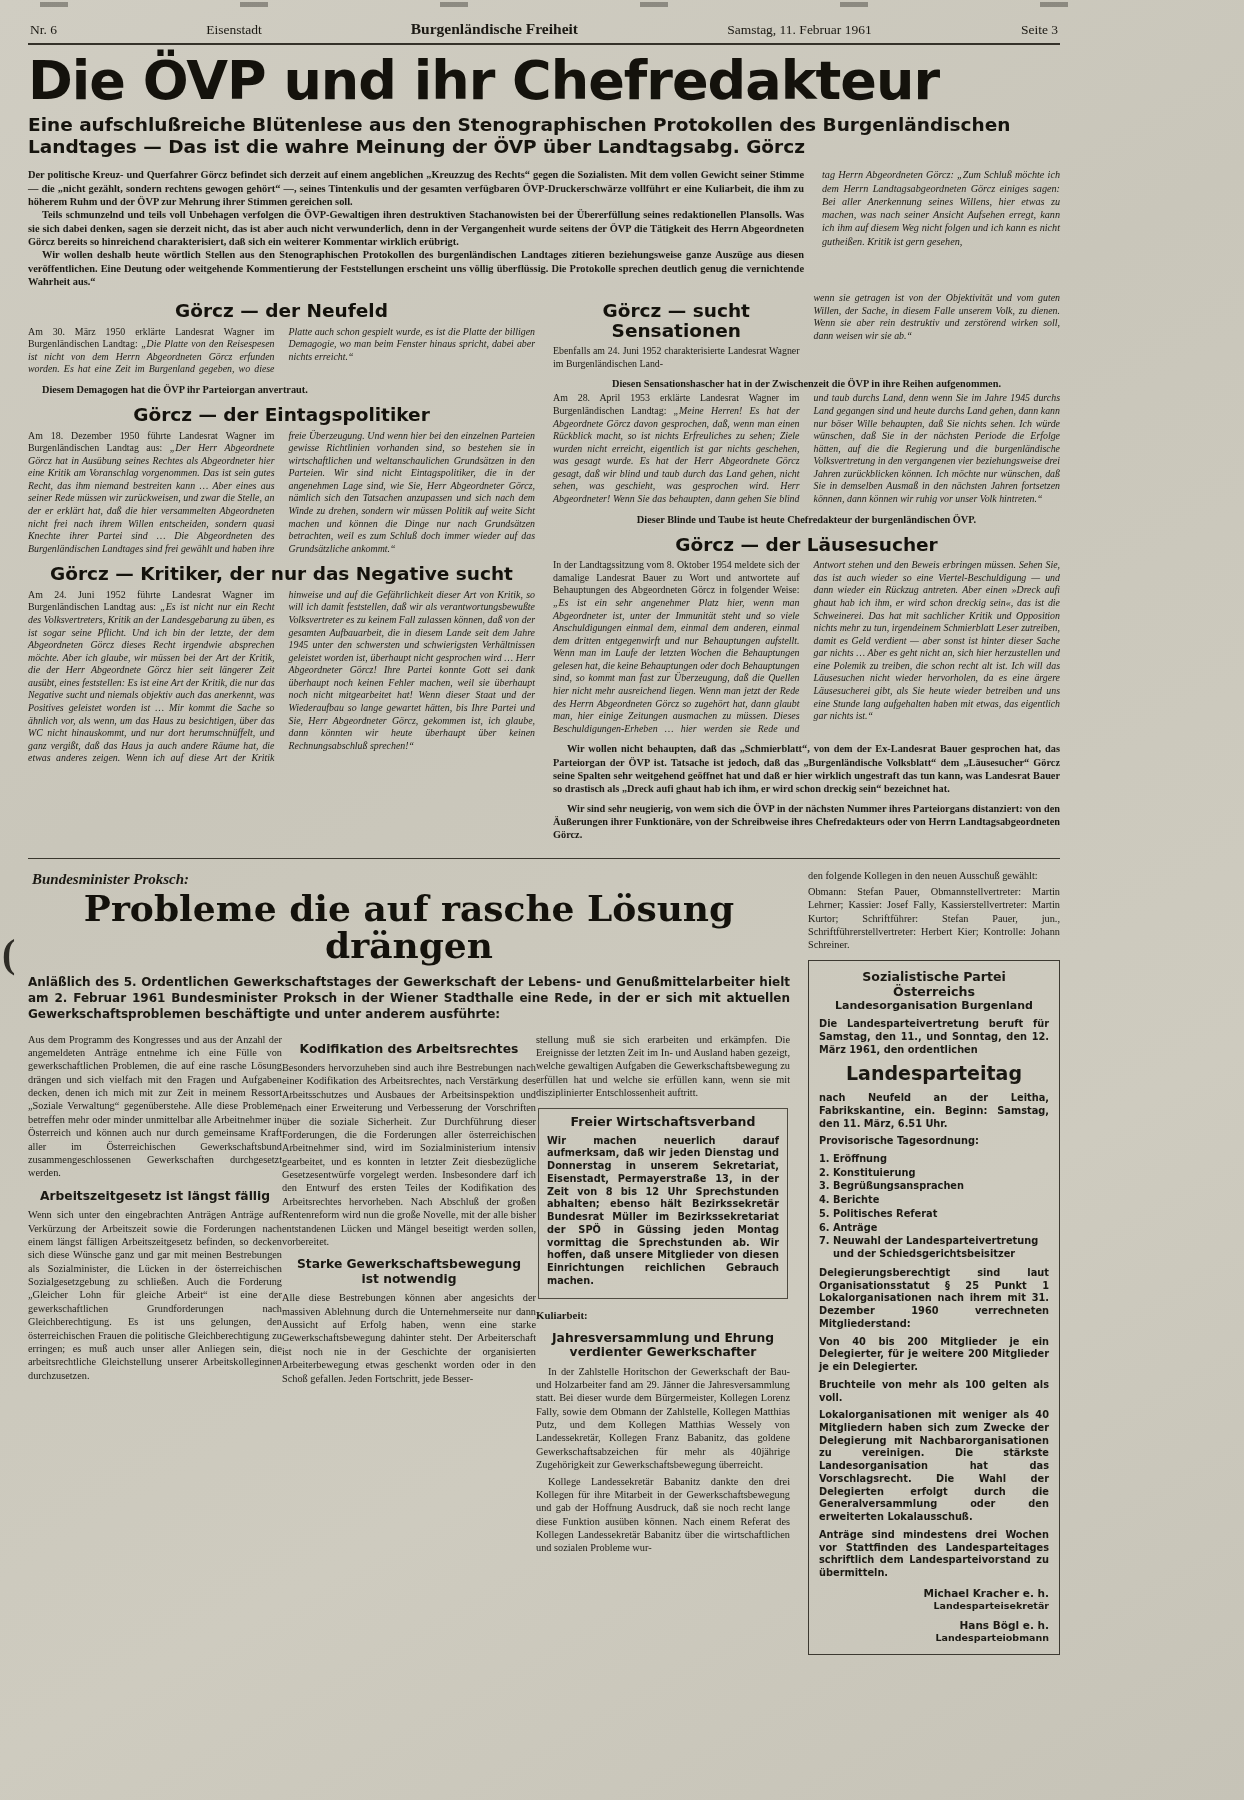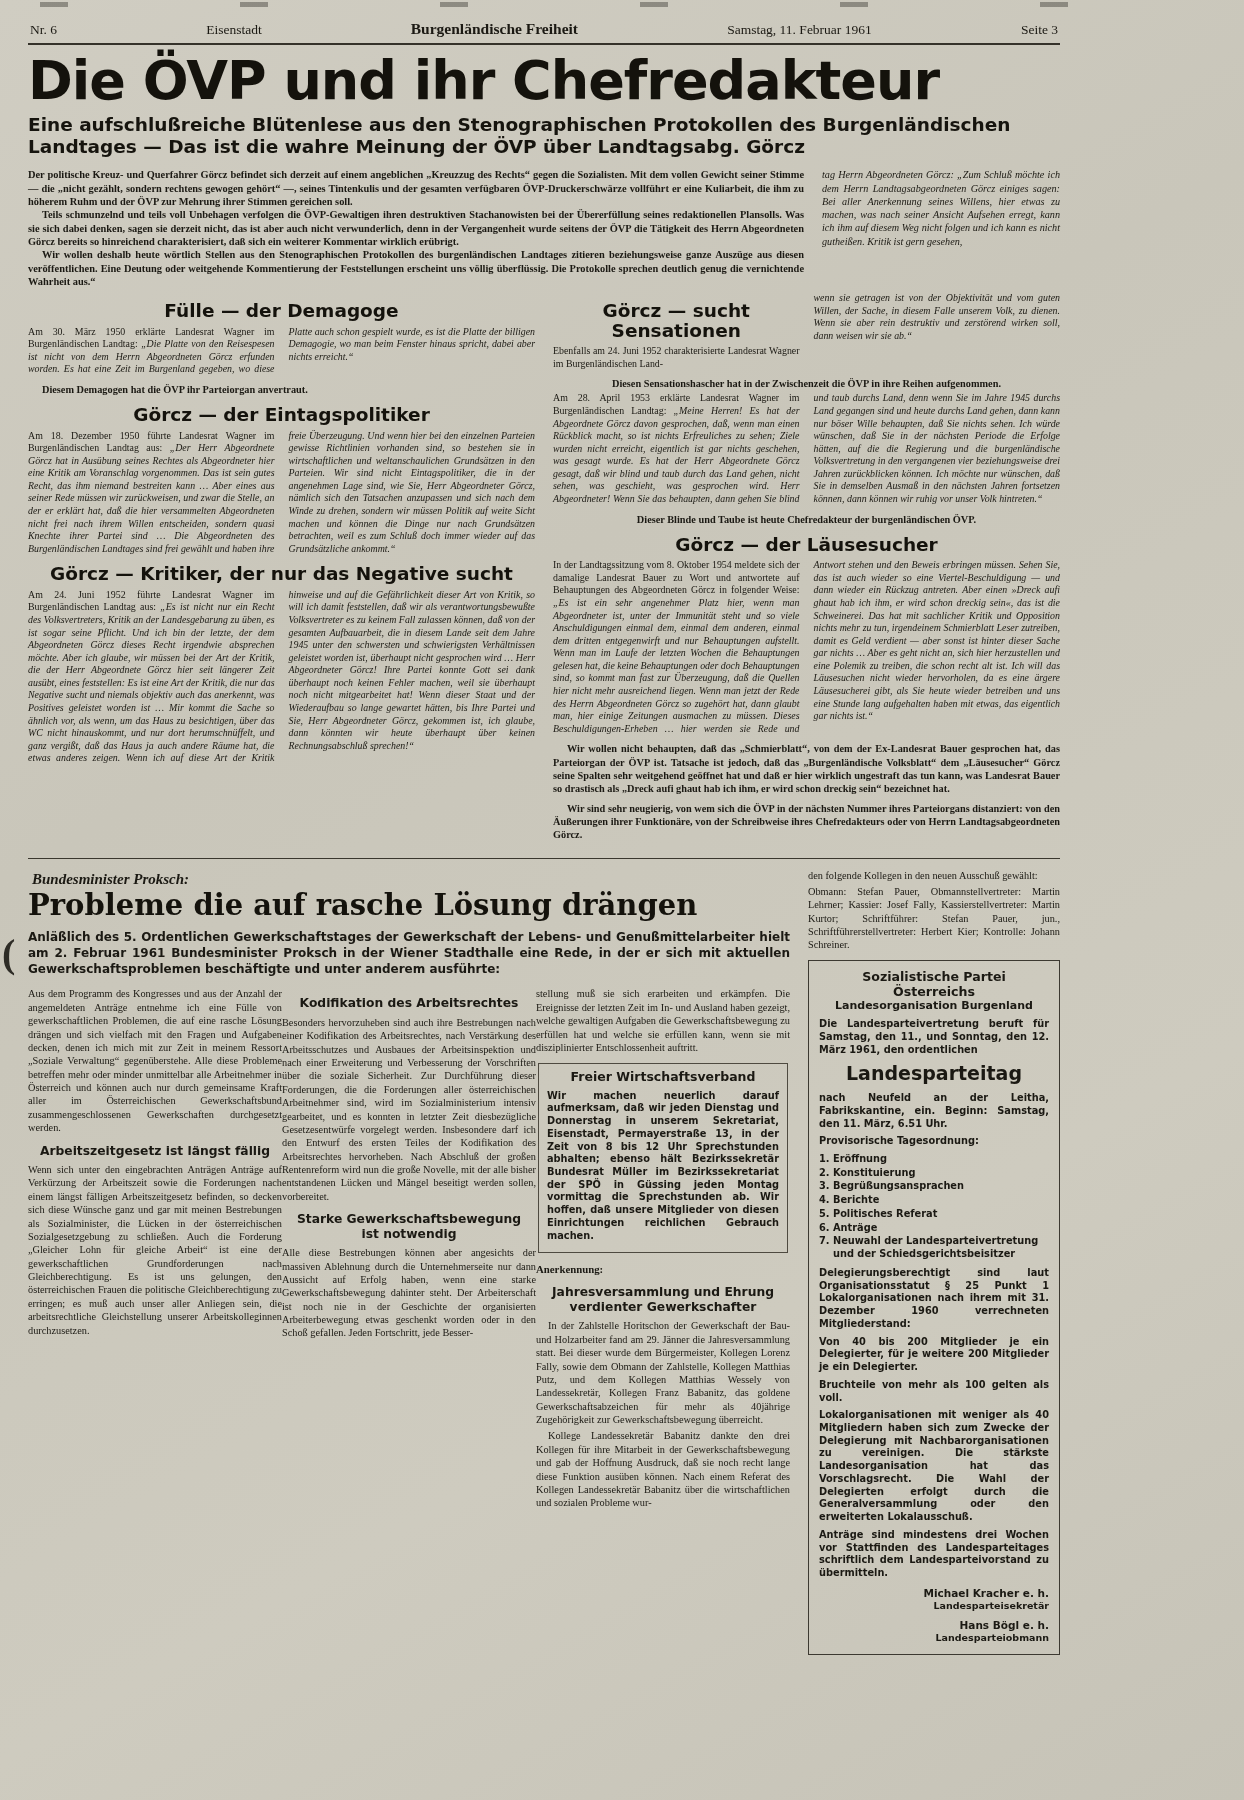--- a/index.html
+++ b/index.html
@@ -46,22 +46,22 @@
   section{margin-bottom:4px;}
 
   
   .divider{border-top:1.5px solid #3a372e;margin:12px 0 10px;}
 
   
   .article2{display:flex;gap:18px;}
   .a2-left{flex:1 1 auto;min-width:0;}
   .a2-right{flex:0 0 252px;}
   .a2-kicker{font-weight:bold;font-style:italic;font-size:15px;margin:2px 0 0 4px;}
-  .a2-headline{font-family:"DejaVu Serif",serif;font-weight:bold;font-size:29px;
-    text-align:left;margin:2px 0 10px;line-height:1.05;color:#14120c;}
+  .a2-headline{font-family:"DejaVu Serif",serif;font-weight:bold;font-size:36px;
+    text-align:center;margin:2px 0 10px;line-height:1.05;color:#14120c;}
   .a2-lead{font-family:"DejaVu Sans",sans-serif;font-weight:bold;font-size:12px;
     line-height:1.32;text-align:justify;margin:0 0 10px;}
   .a2-cols{display:flex;}
   .a2-col{flex:1 1 0;min-width:0;font-size:10.3px;line-height:1.3;text-align:justify;hyphens:auto;}
   .a2-col p{margin:0 0 3px;}
   .a2-col p.indent{text-indent:12px;}
   .a2-subhead{font-family:"DejaVu Sans",sans-serif;font-weight:bold;font-size:12.3px;
     text-align:center;margin:9px 6px 5px;line-height:1.18;}
   .fwv-box{border:1px solid #4e4a40;padding:5px 8px 7px;margin:9px 2px 9px;
     font-family:"DejaVu Sans",sans-serif;font-weight:bold;font-size:9.8px;line-height:1.3;text-align:justify;}
@@ -111,21 +111,21 @@
           <p>Teils schmunzelnd und teils voll Unbehagen verfolgen die ÖVP-Gewaltigen ihren destruktiven Stachanowisten bei der Übererfüllung seines redaktionellen Plansolls. Was sie sich dabei denken, sagen sie derzeit nicht, das ist aber auch nicht verwunderlich, denn in der Vergangenheit wurde seitens der ÖVP die Tätigkeit des Herrn Abgeordneten Görcz bereits so hinreichend charakterisiert, daß sich ein weiterer Kommentar wirklich erübrigt.</p>
           <p>Wir wollen deshalb heute wörtlich Stellen aus den Stenographischen Protokollen des burgenländischen Landtages zitieren beziehungsweise ganze Auszüge aus diesen veröffentlichen. Eine Deutung oder weitgehende Kommentierung der Feststellungen erscheint uns völlig überflüssig. Die Protokolle sprechen deutlich genug die vernichtende Wahrheit aus.“</p>
         </div>
         <div class="side-quote">tag Herrn Abgeordneten Görcz: „Zum Schluß möchte ich dem Herrn Landtagsabgeordneten Görcz einiges sagen: Bei aller Anerkennung seines Willens, hier etwas zu machen, was nach seiner Ansicht Aufsehen erregt, kann ich ihm auf diesem Weg nicht folgen und ich kann es nicht gutheißen. Kritik ist gern gesehen,</div>
       </div>
 
       <div class="body-row">
 
         <div class="half">
           <section>
-            <h3 class="sec-head">Fülle — der Demagoge</h3>
+            <h3 class="sec-head">Görcz — der Neufeld</h3>
             <div class="twocol">
               <span>Am 30. März 1950 erklärte Landesrat Wagner im Burgenländischen Landtag:</span>
               <span class="it">„Die Platte von den Reisespesen ist nicht von dem Herrn Abgeordneten Görcz erfunden worden. Es hat eine Zeit im Burgenland gegeben, wo diese Platte auch schon gespielt wurde, es ist die Platte der billigen Demagogie, wo man beim Fenster hinaus spricht, dabei aber nichts erreicht.“</span>
             </div>
             <p class="kicker">Diesem Demagogen hat die ÖVP ihr Parteiorgan anvertraut.</p>
           </section>
 
           <section>
             <h3 class="sec-head">Görcz — der Eintagspolitiker</h3>
             <div class="twocol">
@@ -195,21 +195,21 @@
             <h4 class="a2-subhead">Starke Gewerkschaftsbewegung ist notwendig</h4>
             <p>Alle diese Bestrebungen können aber angesichts der massiven Ablehnung durch die Unternehmerseite nur dann Aussicht auf Erfolg haben, wenn eine starke Gewerkschaftsbewegung dahinter steht. Der Arbeiterschaft ist noch nie in der Geschichte der organisierten Arbeiterbewegung etwas geschenkt worden oder in den Schoß gefallen. Jeden Fortschritt, jede Besser-</p>
           </div>
 
           <div class="a2-col">
             <p>stellung muß sie sich erarbeiten und erkämpfen. Die Ereignisse der letzten Zeit im In- und Ausland haben gezeigt, welche gewaltigen Aufgaben die Gewerkschaftsbewegung zu erfüllen hat und welche sie erfüllen kann, wenn sie mit disziplinierter Entschlossenheit auftritt.</p>
             <div class="fwv-box">
               <h4>Freier Wirtschaftsverband</h4>
               <p>Wir machen neuerlich darauf aufmerksam, daß wir jeden Dienstag und Donnerstag in unserem Sekretariat, Eisenstadt, Permayerstraße 13, in der Zeit von 8 bis 12 Uhr Sprechstunden abhalten; ebenso hält Bezirkssekretär Bundesrat Müller im Bezirkssekretariat der SPÖ in Güssing jeden Montag vormittag die Sprechstunden ab. Wir hoffen, daß unsere Mitglieder von diesen Einrichtungen reichlichen Gebrauch machen.</p>
             </div>
-            <div class="place-label">Anerkennung:</div>
+            <div class="place-label">Kuliarbeit:</div>
             <h4 class="a2-subhead">Jahresversammlung und Ehrung verdienter Gewerkschafter</h4>
             <p class="indent">In der Zahlstelle Horitschon der Gewerkschaft der Bau- und Holzarbeiter fand am 29. Jänner die Jahresversammlung statt. Bei dieser wurde dem Bürgermeister, Kollegen Lorenz Fally, sowie dem Obmann der Zahlstelle, Kollegen Matthias Putz, und dem Kollegen Matthias Wessely von Landessekretär, Kollegen Franz Babanitz, das goldene Gewerkschaftsabzeichen für mehr als 40jährige Zugehörigkeit zur Gewerkschaftsbewegung überreicht.</p>
             <p class="indent">Kollege Landessekretär Babanitz dankte den drei Kollegen für ihre Mitarbeit in der Gewerkschaftsbewegung und gab der Hoffnung Ausdruck, daß sie noch recht lange diese Funktion ausüben können. Nach einem Referat des Kollegen Landessekretär Babanitz über die wirtschaftlichen und sozialen Probleme wur-</p>
           </div>
         </div>
       </div>
 
       <div class="a2-right">
         <div class="a2r-text">
           <p>den folgende Kollegen in den neuen Ausschuß gewählt:</p>

